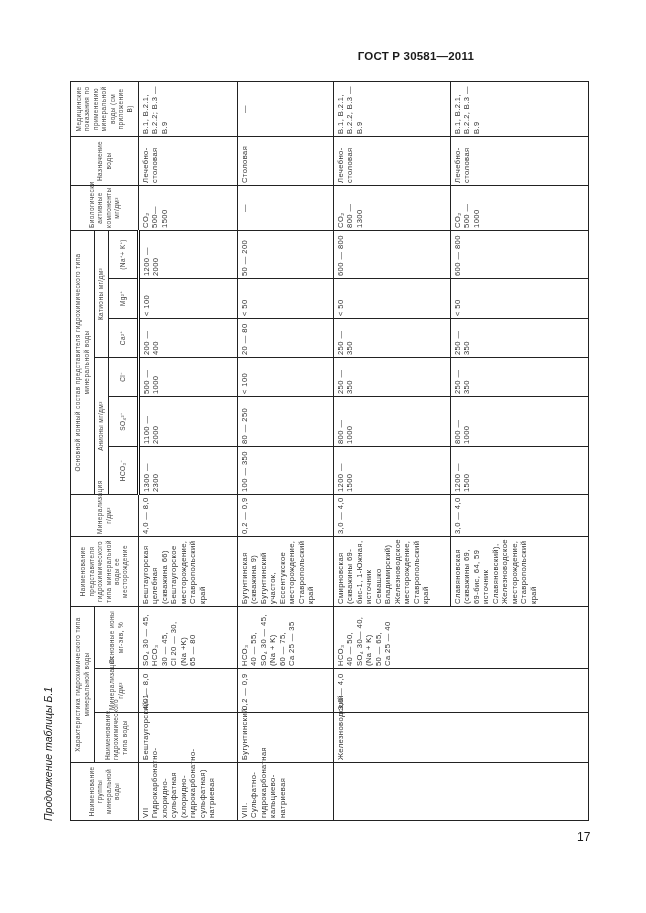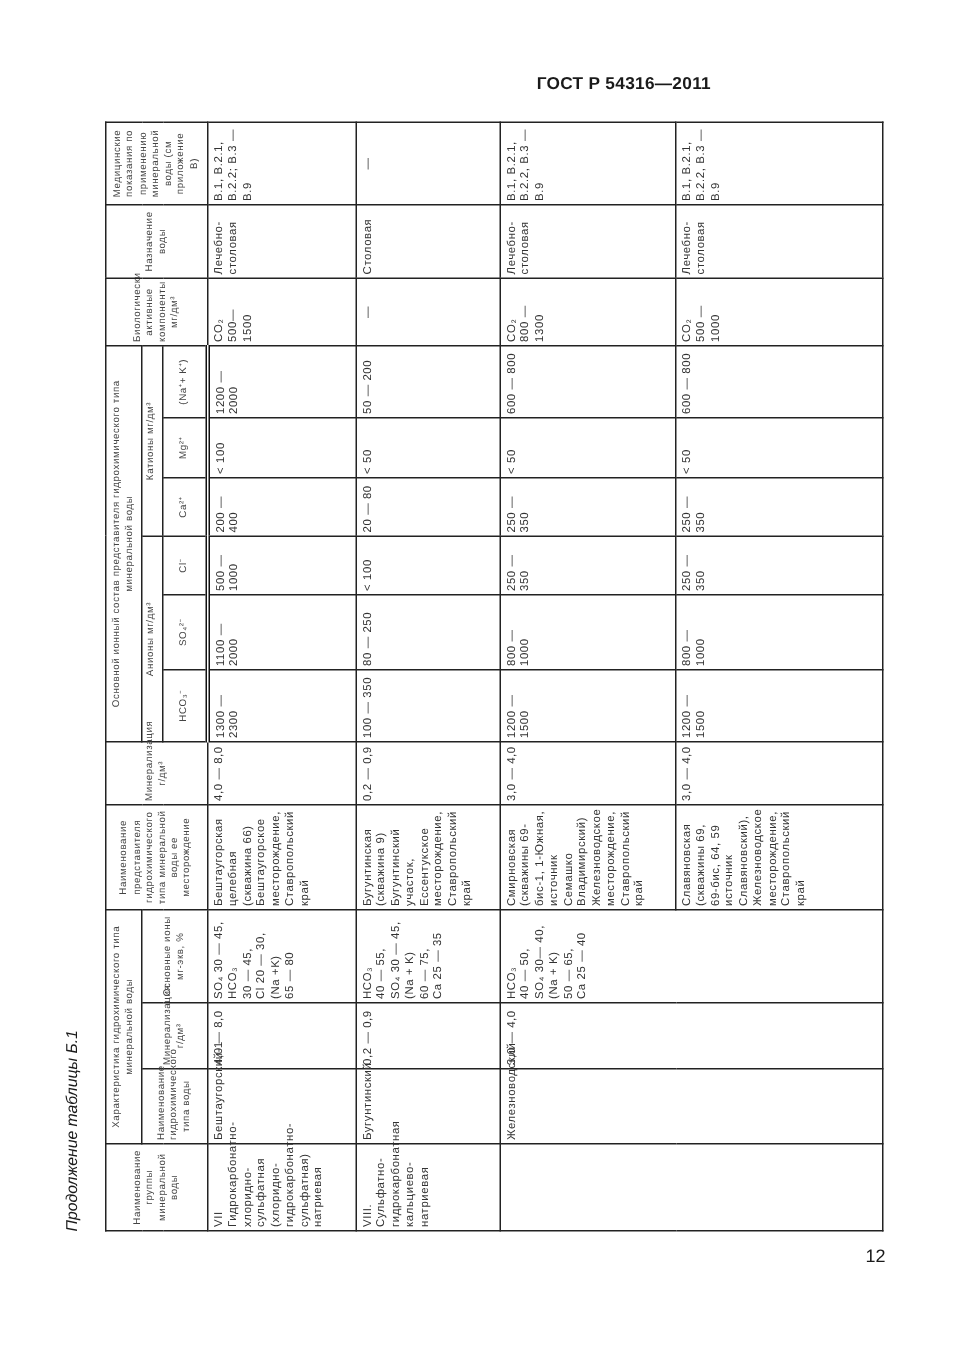--- a/index.html
+++ b/index.html
@@ -17,21 +17,21 @@
           border: 1.5px solid #111; }
   td, th { border: 1px solid #222; font-weight: normal; vertical-align: top; padding: 2px 2px;
            font-size: 7.6px; line-height: 1.25; letter-spacing: 0.4px; color: #333; }
   th { text-align: center; vertical-align: middle; font-size: 6.5px; color: #444; line-height: 1.3; }
   tr.head-last th { border-bottom: 3px double #111; }
   .pre { white-space: pre-line; }
 </style>
 </head>
 <body>
 
-<div class="doc-code">ГОСТ Р 54316—2011</div>
+<div class="doc-code">ГОСТ Р 30581—2011</div>
 
 <div class="rot">
   <div class="caption">Продолжение таблицы Б.1</div>
   <table>
     <colgroup>
       <col style="width:58px">
         <col style="width:50px">
         <col style="width:44px">
         <col style="width:62px">
       <col style="width:70px">
@@ -156,13 +156,13 @@
         <td class="pre">CO₂
 500 —
 1000</td>
         <td>Лечебно-столовая</td>
         <td>В.1, В.2.1, В.2.2, В.3 — В.9</td>
       </tr>
     </tbody>
   </table>
 </div>
 
-<div class="page-num">12</div>
+<div class="page-num">17</div>
 
 </body></html>

